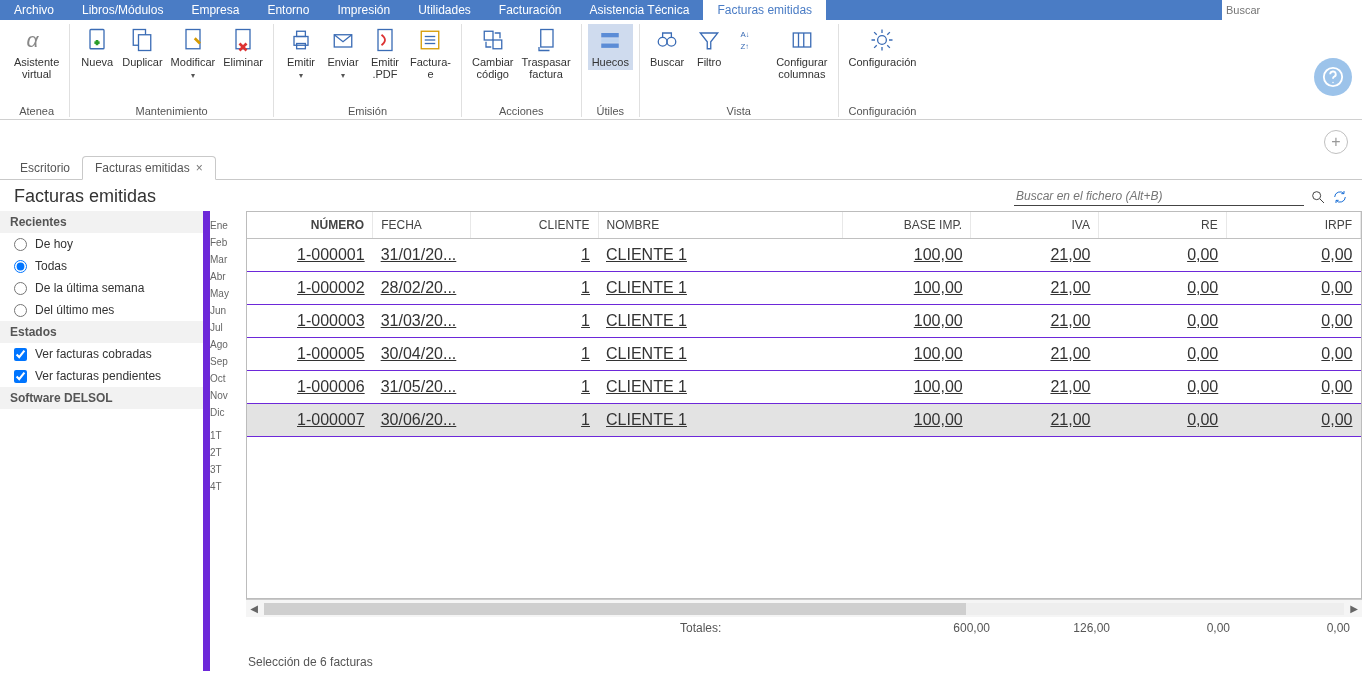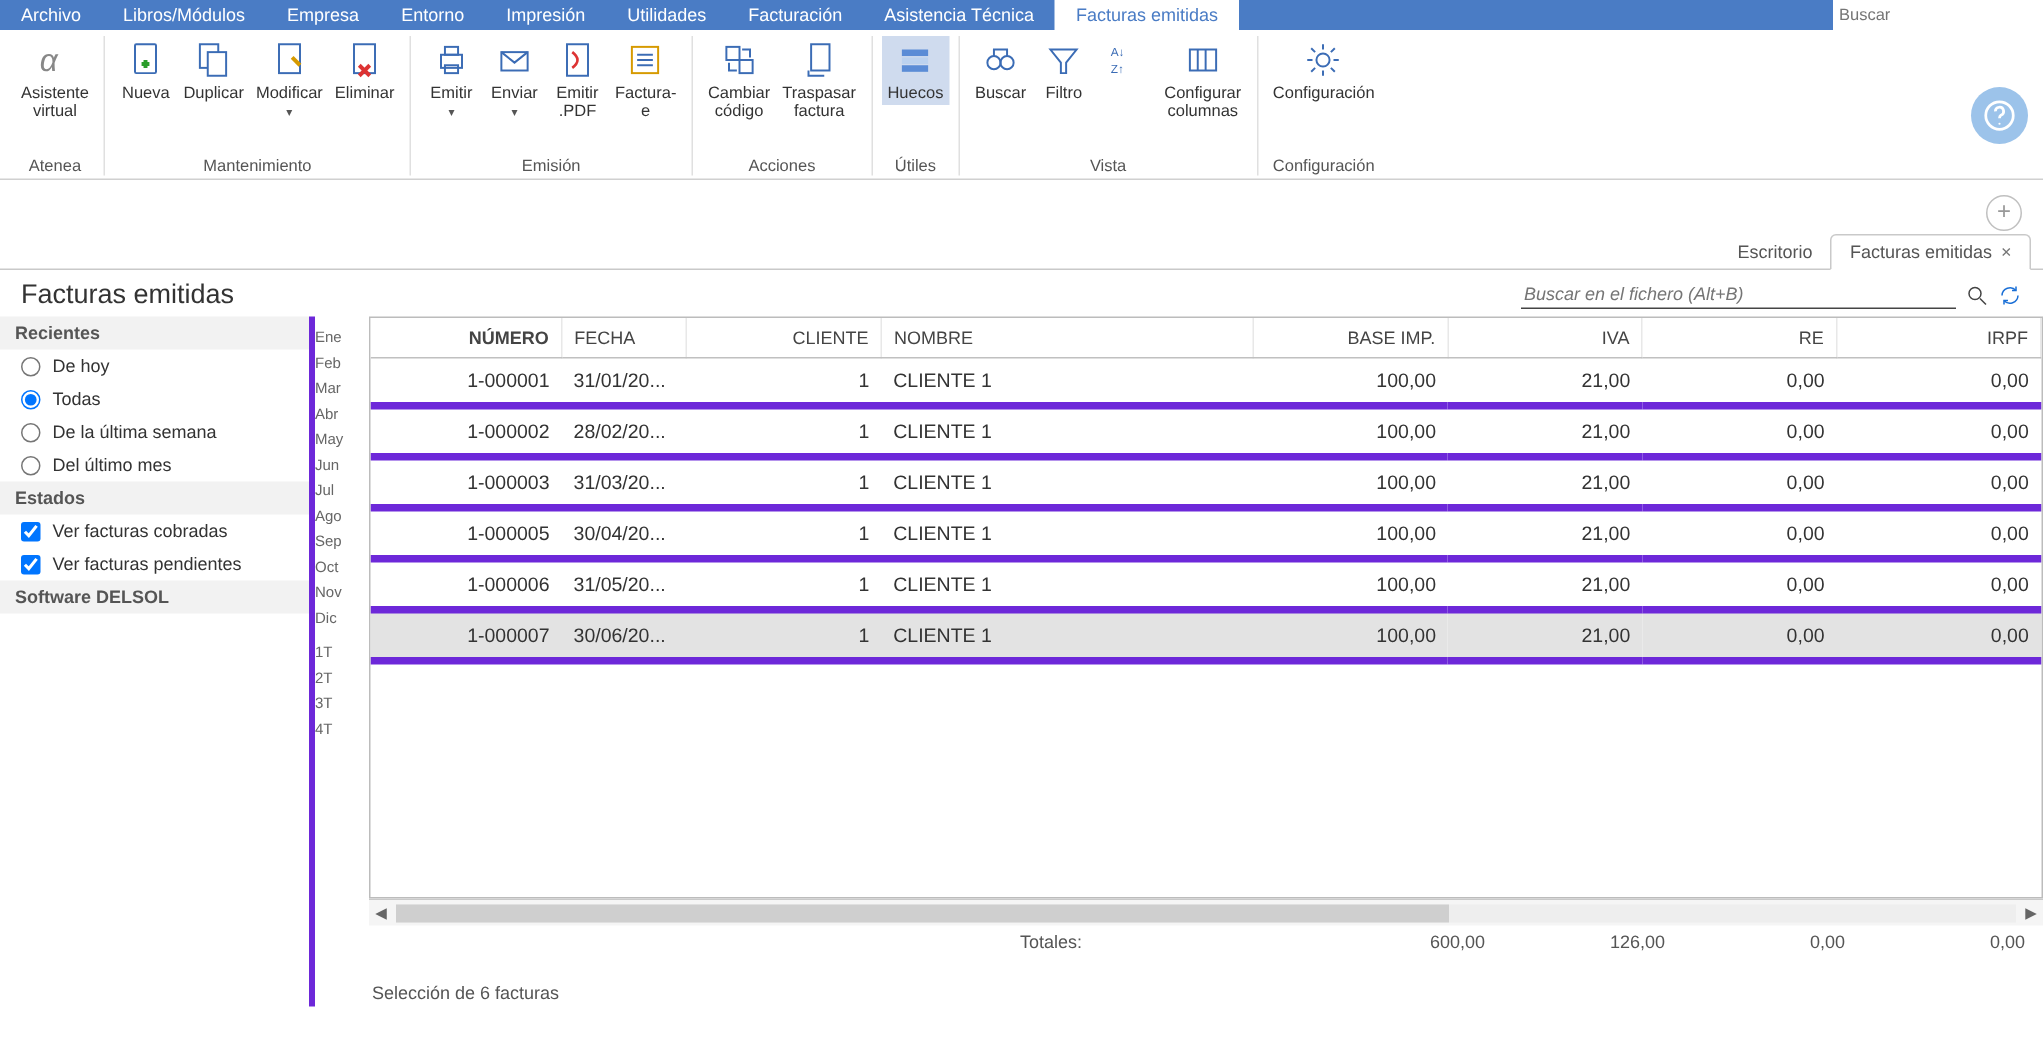--- a/index.html
+++ b/index.html
@@ -18,46 +18,46 @@
 .rbtn { display:flex; flex-direction:column; align-items:center; padding:2px 4px; min-width:42px; cursor:pointer; text-align:center; line-height:1.1; font-size:11px; }
 .rbtn.active { background:#cfdbee; }
 .rbtn svg { width:28px; height:28px; margin-bottom:2px; }
 .rgroup .glabel { font-size:11px; color:#555; padding:2px 0 0 0; }
 
 .help-circle { position:absolute; right:10px; top:58px; width:38px; height:38px; border-radius:50%; background:#9cc3ea; display:flex; align-items:center; justify-content:center; }
 .help-circle svg { width:22px; height:22px; stroke:#fff; fill:none; stroke-width:2;}
 
 .plus-circle { position:absolute; right:14px; top:130px; width:24px; height:24px; border:1px solid #c0c0c0; border-radius:50%; display:flex; align-items:center; justify-content:center; color:#999; font-size:16px; }
 
-.doctabs { display:flex; align-items:flex-end; padding:18px 8px 0 8px; border-bottom:1px solid #c9c9c9; height:42px; margin-top:18px;justify-content:flex-end;}
+.doctabs { display:flex; align-items:flex-end; padding:18px 8px 0 8px; border-bottom:1px solid #c9c9c9; height:42px; margin-top:18px;}
 .doctab { padding:4px 12px; font-size:12px; color:#555; cursor:pointer; }
 .doctab.active { border:1px solid #c9c9c9; border-bottom:1px solid #fff; border-radius:4px 4px 0 0; background:#fff; position:relative; top:1px; }
 .doctab .x { margin-left:6px; color:#777; }
 
 .titlebar { display:flex; align-items:center; padding:6px 14px 4px 14px; }
 .titlebar h1 { font-size:18px; font-weight:400; color:#333; flex:0 0 auto; }
 .title-spacer{flex:1;}
 .filesearch { border:none; border-bottom:1px solid #444; width:290px; padding:2px 2px; font-size:12px; outline:none; font-style:italic; color:#777;}
 .titlebar svg { width:16px; height:16px; margin-left:6px; stroke:#444; fill:none; stroke-width:1.5; cursor:pointer;}
 .titlebar svg.refresh { stroke:#1a6fd6; }
 
 .main { display:flex; height:460px; }
-.sidebar { width:210px; border-right:4px solid #6d28d9; padding:0; }
+.sidebar { width:210px; border-right:7px solid #6d28d9; padding:0; }
 .sidecat { background:#f2f2f2; padding:4px 10px; font-weight:600; font-size:12px; color:#555;}
 .sideopt { display:flex; align-items:center; padding:4px 14px; cursor:pointer; }
 .sideopt input[type=radio], .sideopt input[type=checkbox] { margin-right:8px; }
 .months { width:36px; display:flex; flex-direction:column; align-items:center; padding-top:6px; }
 .months div { font-size:10px; color:#666; padding:3px 0; cursor:pointer; width:100%; text-align:left;}
 .grid-wrap { flex:1; display:flex; flex-direction:column; }
 .grid { flex:1; border:1px solid #bcbcbc; background:#fff; overflow:hidden; position:relative;}
 table { border-collapse:collapse; width:100%; }
 th { text-align:right; font-weight:400; padding:6px 8px; border-right:1px solid #e8e8e8; border-bottom:1px solid #c0c0c0; font-size:12px; background:#fff; color:#444;}
 th.left { text-align:left; }
 th.bold { font-weight:700; }
-td { text-align:right; padding:7px 8px; border-bottom:5px solid #6d28d9; font-size:13px; }
+td { text-align:right; padding:7px 8px; border-bottom:1px solid #6d28d9; font-size:16px;text-decoration:underline; }
 td.left { text-align:left; }
 tr.selected td { background:#e3e3e3; }
 .hscroll { height:18px; border-top:1px solid #c9c9c9; display:flex; align-items:center; background:#f5f5f5; }
 .hscroll .arrow { width:16px; text-align:center; color:#666; font-size:10px;}
 .hscroll .track { flex:1; background:#eee; height:12px; position:relative; margin:0 2px;}
 .hscroll .thumb { position:absolute; left:0; width:65%; top:0; bottom:0; background:#cfcfcf;}
 .footer { display:flex; padding:4px 12px 2px 2px; font-size:12px; color:#555;}
 .footer .sel { width:300px;margin-top:34px; }
 .footer .lab { width:190px; text-align:left; padding-right:30px;}
 .footer .num { width:120px; text-align:right; }

